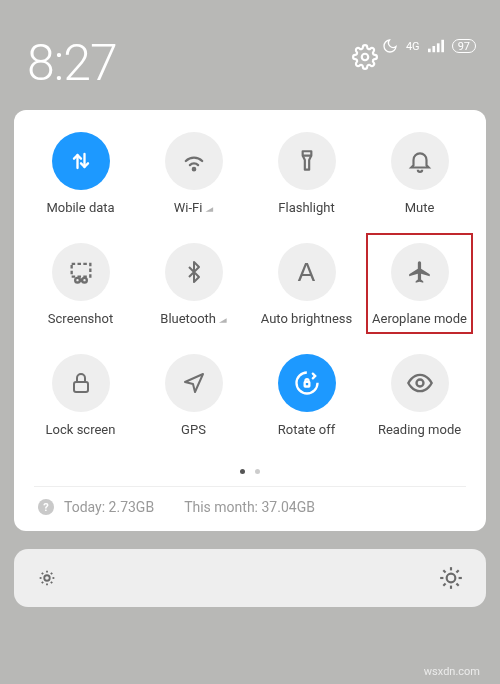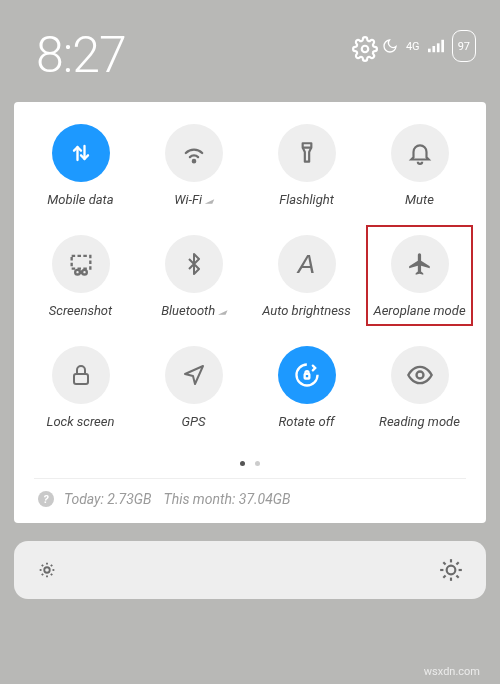--- a/index.html
+++ b/index.html
@@ -5,22 +5,23 @@
     * { margin: 0; padding: 0; box-sizing: border-box; }
     body {
       width: 500px;
       height: 684px;
       background: #b8b8b6;
       font-family: -apple-system, "Segoe UI", Roboto, Arial, sans-serif;
       position: relative;
       overflow: hidden;
     }
     .status-bar {
-      padding: 30px 24px 12px 36px;
+      padding: 30px 24px 12px 27px;
       color: #fff;
+      margin-top: 8px;
     }
     .status-row {
       display: flex;
       justify-content: space-between;
       align-items: flex-start;
     }
     .clock {
       font-size: 50px;
       font-weight: 300;
       letter-spacing: -1px;
@@ -46,28 +47,27 @@
       gap: 8px;
       font-size: 12px;
     }
     .battery {
       display:inline-flex;
       align-items:center;
       border:1.5px solid #fff;
       border-radius:9px;
       padding:0 5px;
       font-size: 11px;
-      height: 32px;
+      height: 14px;
     }
     .panel {
       background: #fff;
       margin: 10px 14px;
-      border-radius: 4px;
+      border-radius: 12px;
       padding: 22px 10px 14px 10px;
-      font-style: italic;
     }
     .toggle-grid {
       display: grid;
       grid-template-columns: repeat(4, 1fr);
       row-gap: 28px;
     }
     .tile {
       display: flex;
       flex-direction: column;
       align-items: center;
@@ -346,21 +346,21 @@
     <span class="dot"></span>
   </div>
 
   <hr class="usage-sep">
   <div class="usage">
     <span class="info-i">?</span>
     <span>
       <span>Today:</span>
       <span>2.73GB</span>
     </span>
-    <span style="margin-left:2px;">
+    <span style="margin-left:20px;">
       <span>This month:</span>
       <span>37.04GB</span>
     </span>
   </div>
 </div>
 
 <div class="brightness">
   <span>
     <svg width="22" height="22" viewBox="0 0 24 24" fill="none" stroke="currentColor" stroke-width="2">
         <circle cx="12" cy="12" r="3"></circle>

